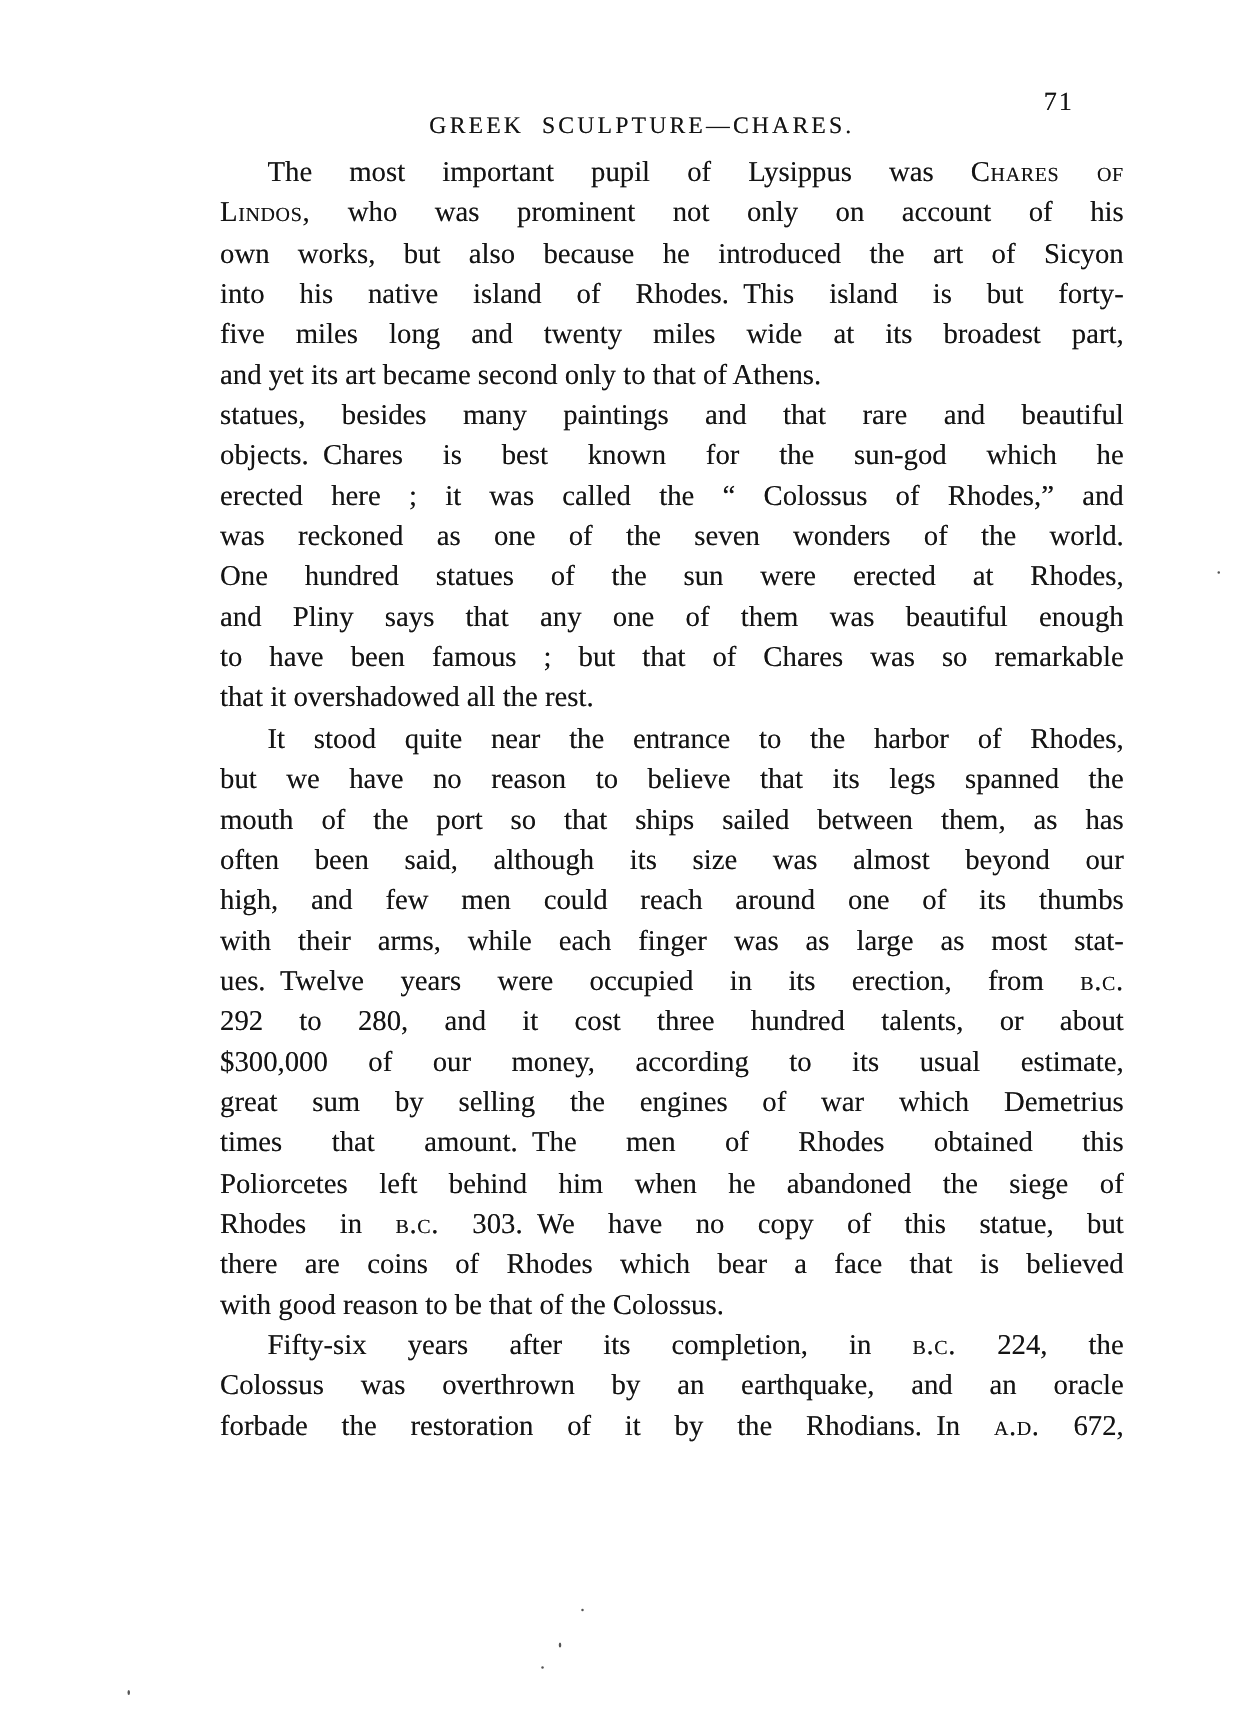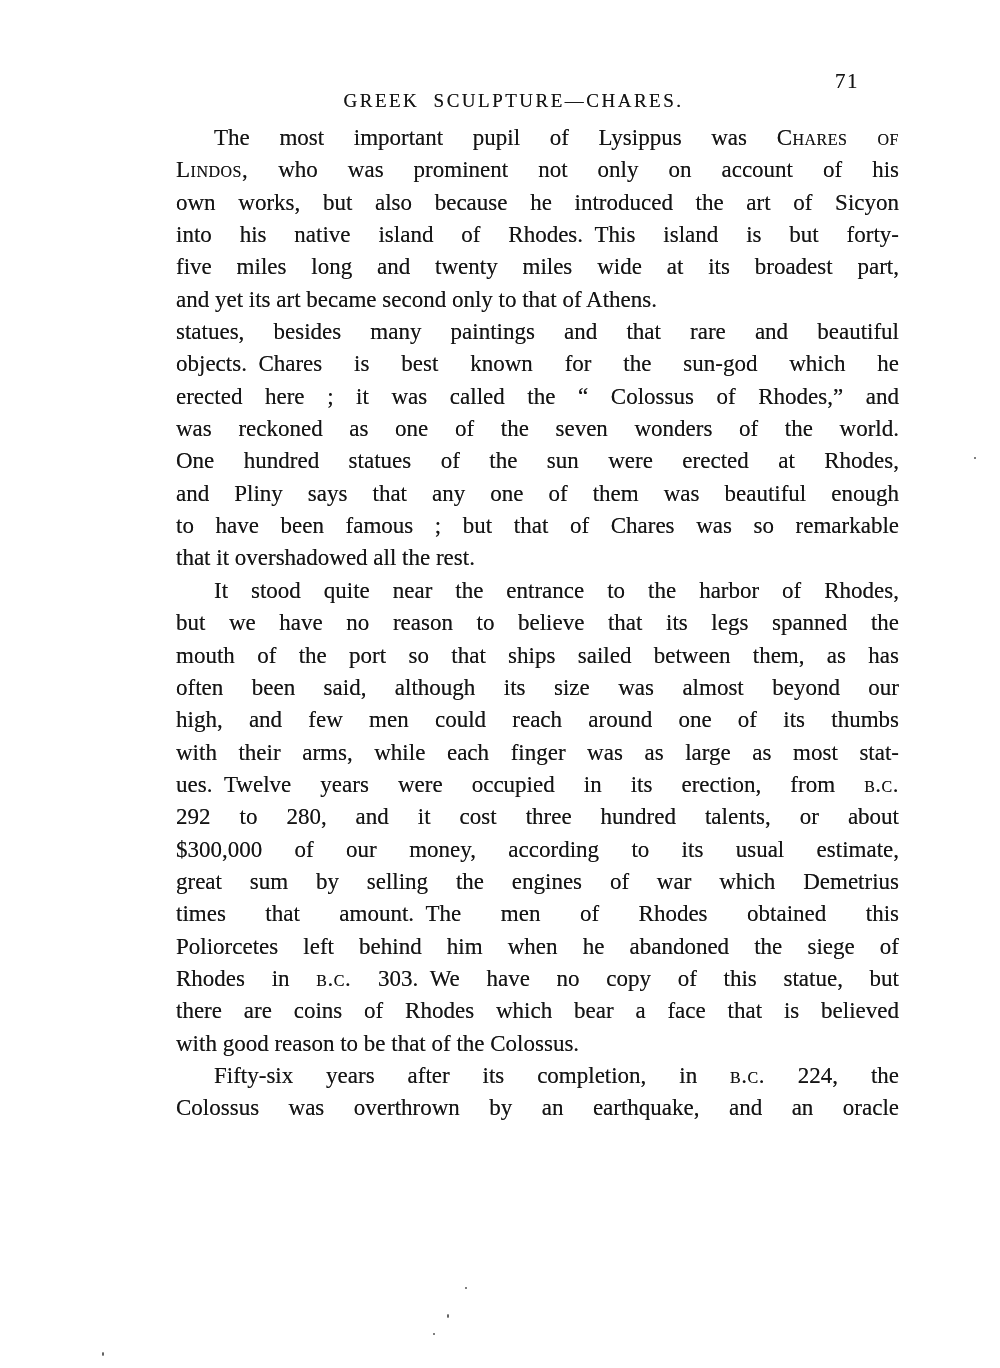--- a/index.html
+++ b/index.html
@@ -91,20 +91,21 @@
       <div class="line"><span>292 to 280, and it cost three hundred talents, or about</span></div>
       <div class="line"><span>$300,000 of our money, according to its usual estimate,</span></div>
       <div class="line"><span>great sum by selling the engines of war which Demetrius</span></div>
       <div class="line"><span>times that amount. The men of Rhodes obtained this</span></div>
       <div class="line"><span>Poliorcetes left behind him when he abandoned the siege of</span></div>
       <div class="line"><span>Rhodes in </span><span class="sc">b.c.</span><span> 303. We have no copy of this statue, but</span></div>
       <div class="line"><span>there are coins of Rhodes which bear a face that is believed</span></div>
       <div class="line last"><span>with good reason to be that of the Colossus.</span></div>
       <div class="line indent"><span>Fifty-six years after its completion, in </span><span class="sc">b.c.</span><span> 224, the</span></div>
       <div class="line"><span>Colossus was overthrown by an earthquake, and an oracle</span></div>
+      <div class="line"><span>forbade the restoration of it by the Rhodians. In </span><span class="sc">a.d.</span><span> 672,</span></div>
     </div>
 
   <div class="speck" style="left:974px; top:457px; width:2px; height:2px;"></div>
   <div class="speck" style="left:465px; top:1287px; width:2px; height:2px;"></div>
   <div class="speck" style="left:447px; top:1314px; width:2px; height:4px;"></div>
   <div class="speck" style="left:433px; top:1333px; width:2px; height:2px;"></div>
   <div class="speck" style="left:102px; top:1352px; width:2px; height:4px;"></div>
 
 </div>
 

